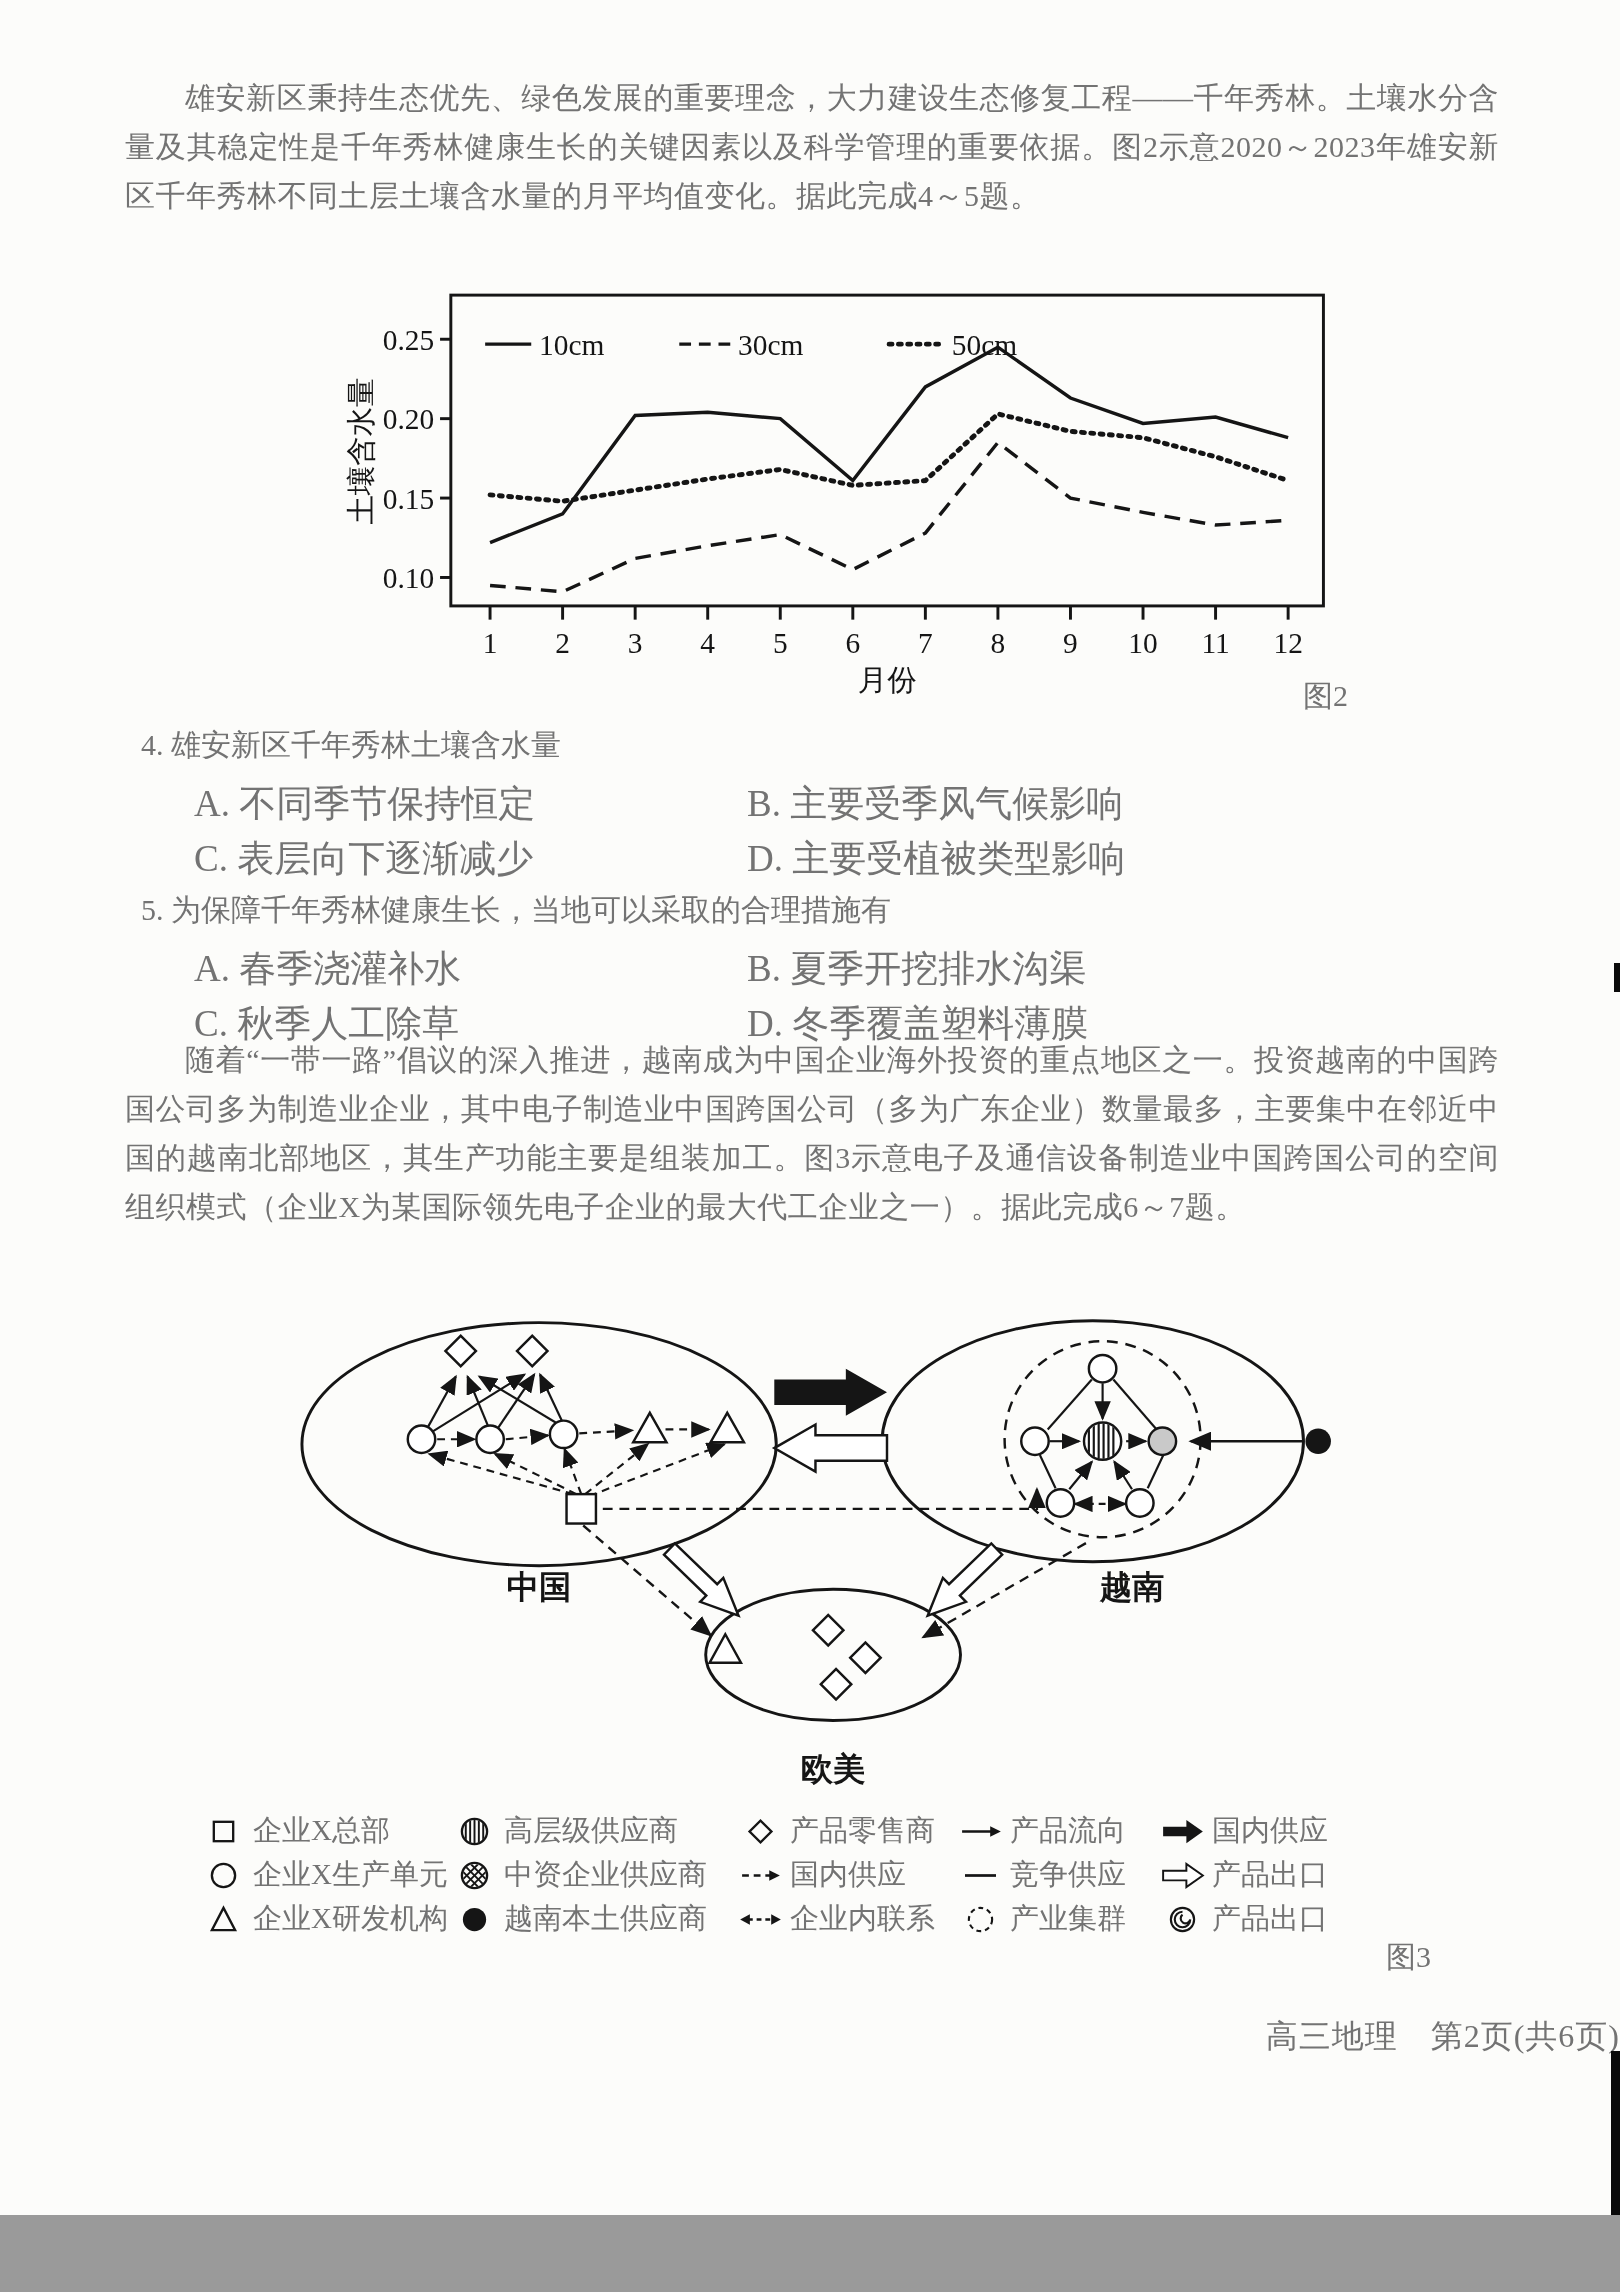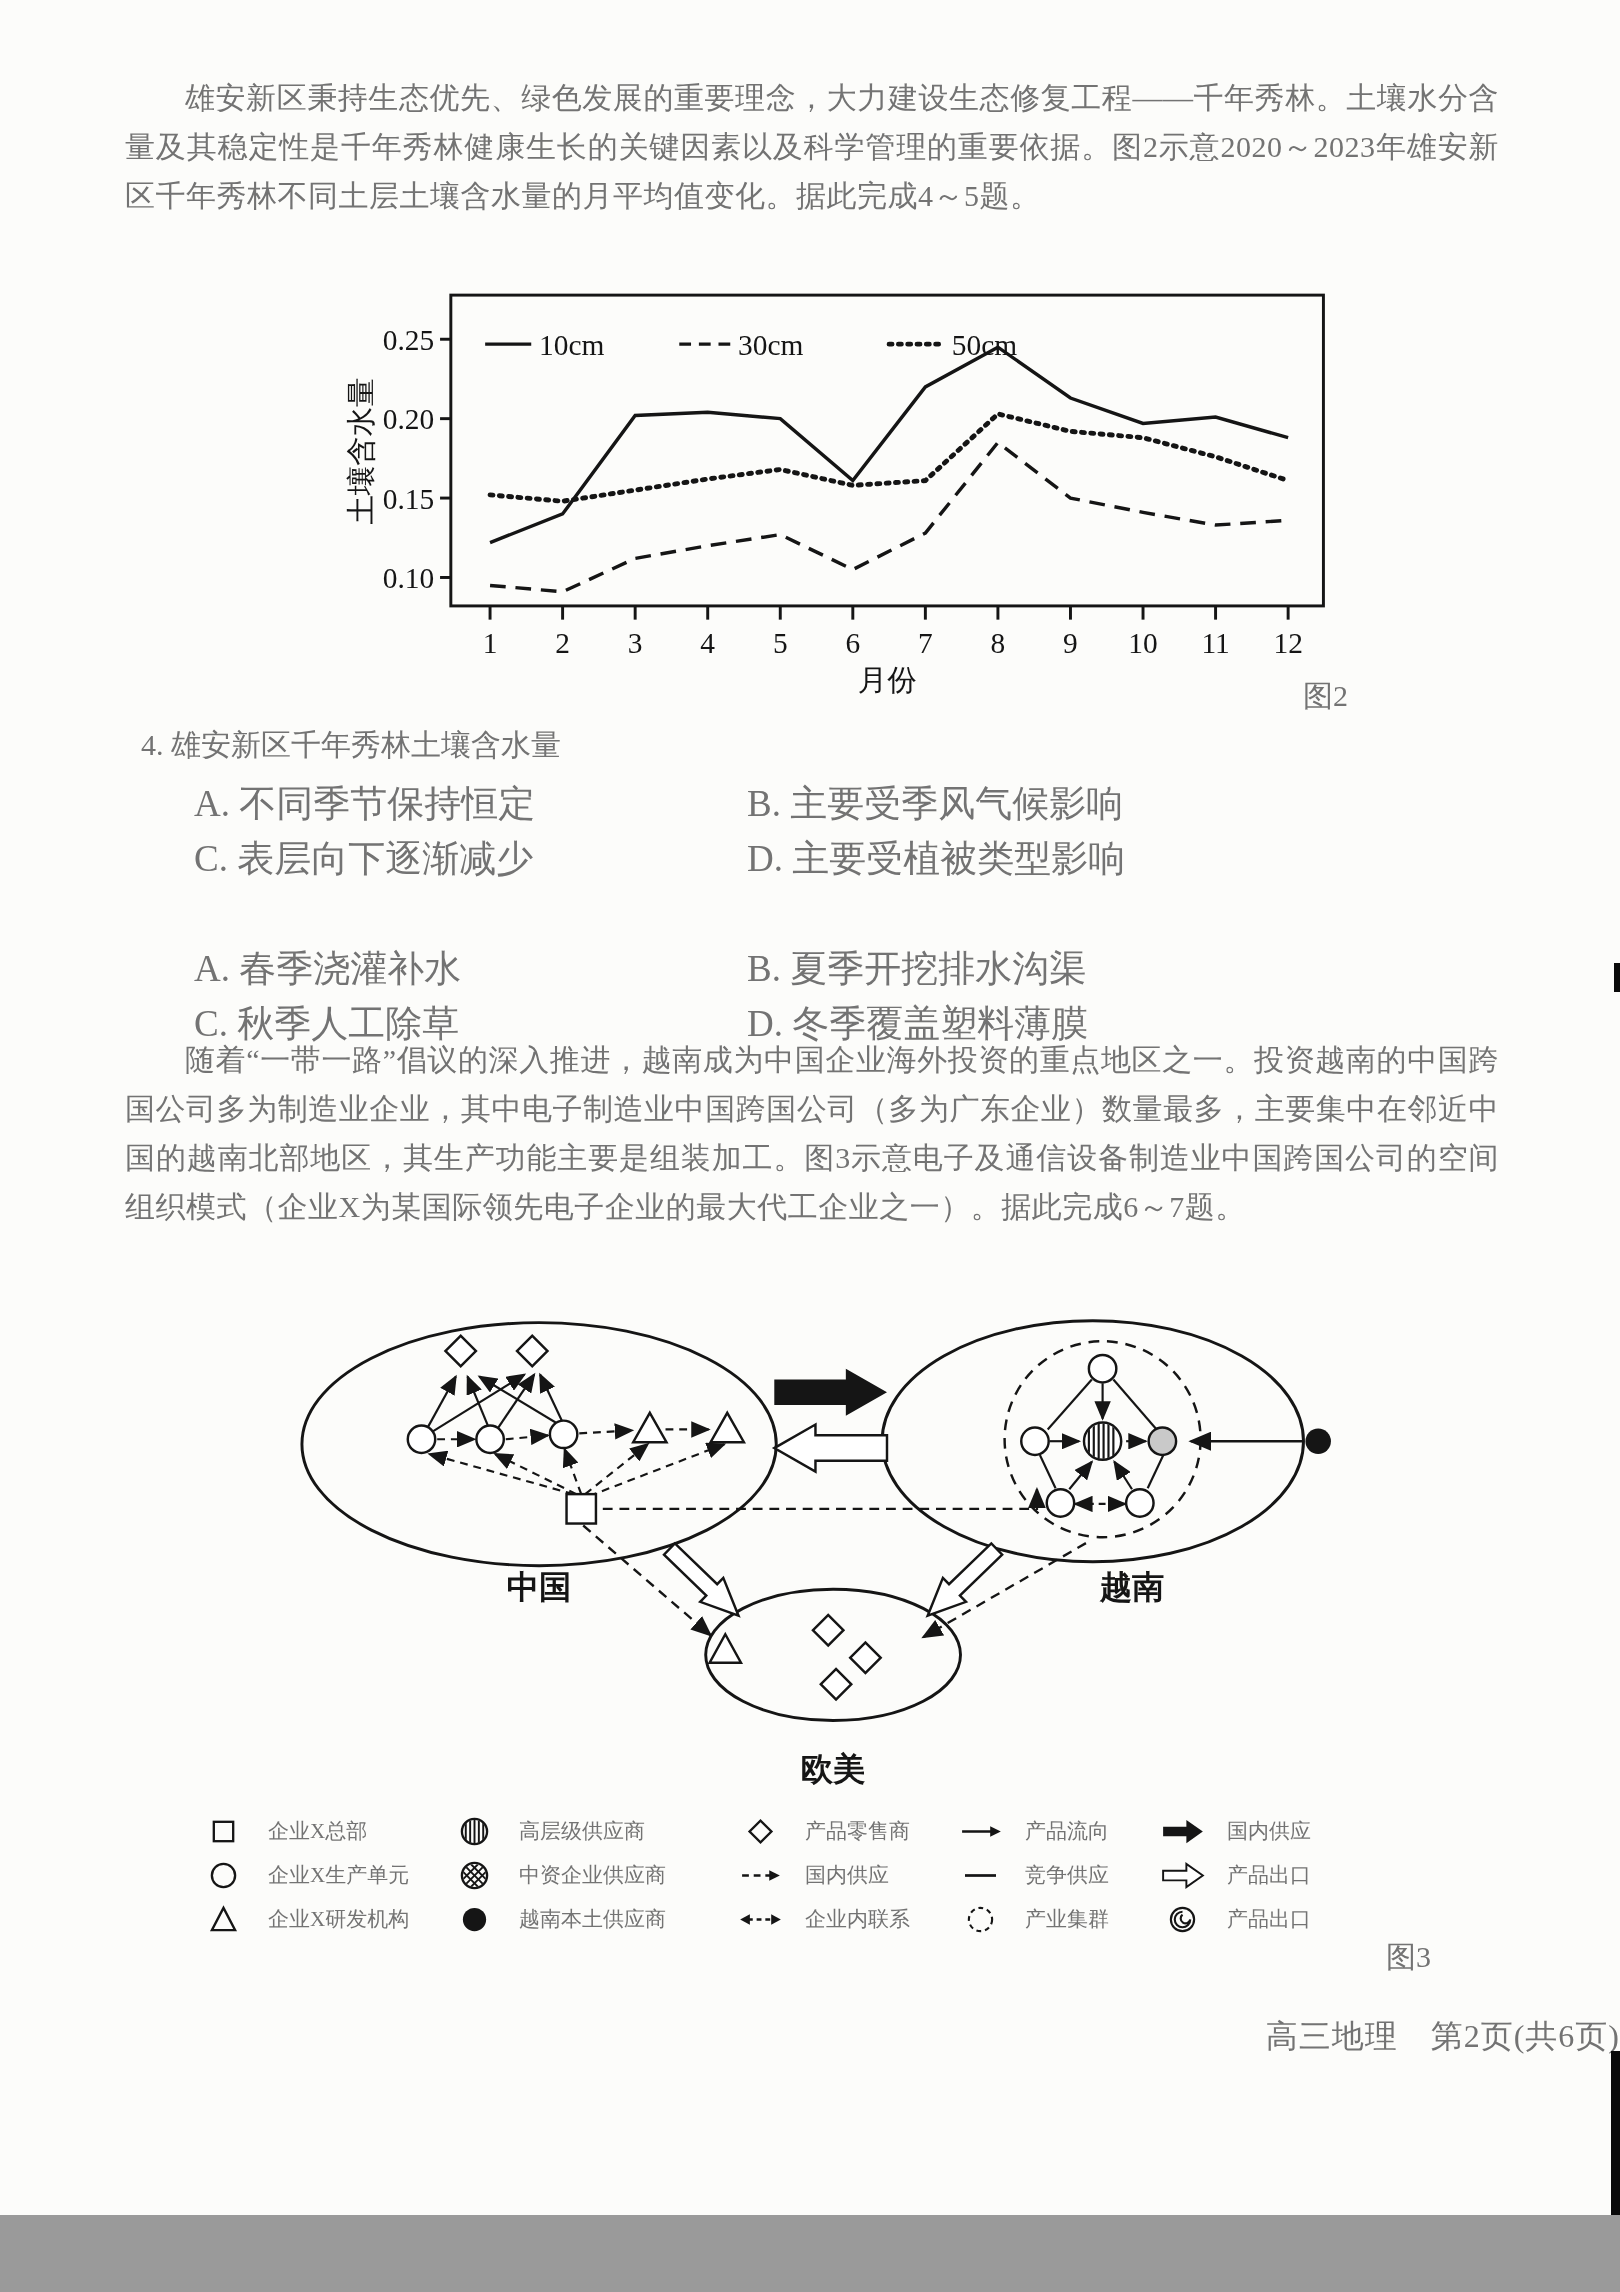--- a/index.html
+++ b/index.html
@@ -13,21 +13,21 @@
   .opt{position:absolute;font-size:37px;white-space:nowrap;}
   .caption{position:absolute;font-size:30px;text-align:right;}
   #fig2cap{left:289px;top:676px;width:1059px;}
   #fig3cap{left:201px;top:1937px;width:1230px;}
   #footer{position:absolute;left:0;top:2015px;width:100%;text-align:right;
           font-size:32px;letter-spacing:1px;}
   #soil-chart{position:absolute;left:289px;top:251px;}
   #org-diagram{position:absolute;left:201px;top:1292px;}
   #legend{position:absolute;left:201px;top:1809px;width:1237px;display:grid;
           grid-template-columns:251px 286px 220px 202px auto;grid-auto-rows:44px;align-items:center;}
-  .lg-cell{display:flex;align-items:center;gap:22px;font-size:21px;white-space:nowrap;}
+  .lg-cell{display:flex;align-items:center;gap:7px;font-size:29px;white-space:nowrap;}
   .lg-icon svg{display:block;}
   .cnum,.clab{fill:#151515;font-family:"Liberation Serif","DejaVu Serif",serif;}
   .cnum{font-size:30px;}
   .clab{font-size:30px;}
   .dlab{font:600 33px "Liberation Serif","DejaVu Serif",serif;fill:#151515;text-anchor:middle;}
   .artifact{position:absolute;background:#0a0a0a;}
   svg .ln{stroke:#151515;fill:none;}
 </style>
 </head>
 <body>
@@ -83,20 +83,21 @@
       <text x="676" y="106" class="clab">50cm</text>
     </svg>
   <div id="fig2cap" class="caption">图2</div>
 
   <div class="stem" style="top:725px">4. 雄安新区千年秀林土壤含水量</div>
   <div class="opt" style="left:194px;top:779px">A. 不同季节保持恒定</div>
   <div class="opt" style="left:747px;top:779px">B. 主要受季风气候影响</div>
   <div class="opt" style="left:194px;top:834px">C. 表层向下逐渐减少</div>
   <div class="opt" style="left:747px;top:834px">D. 主要受植被类型影响</div>
 
+  <div class="stem" style="top:890px">5. 为保障千年秀林健康生长，当地可以采取的合理措施有</div>
   <div class="opt" style="left:194px;top:944px">A. 春季浇灌补水</div>
   <div class="opt" style="left:747px;top:944px">B. 夏季开挖排水沟渠</div>
   <div class="opt" style="left:194px;top:999px">C. 秋季人工除草</div>
   <div class="opt" style="left:747px;top:999px">D. 冬季覆盖塑料薄膜</div>
 
   <div id="para2" class="para">随着“一带一路”倡议的深入推进，越南成为中国企业海外投资的重点地区之一。投资越南的中国跨国公司多为制造业企业，其中电子制造业中国跨国公司（多为广东企业）数量最多，主要集中在邻近中国的越南北部地区，其生产功能主要是组装加工。图3示意电子及通信设备制造业中国跨国公司的空间组织模式（企业X为某国际领先电子企业的最大代工企业之一）。据此完成6～7题。</div>
 
   <svg id="org-diagram" width="1225" height="515" viewBox="0 0 1250 525">
     <defs>
       <marker id="ah" viewBox="0 0 10 8" markerWidth="9.5" markerHeight="7.6" refX="8.5" refY="4" orient="auto">

